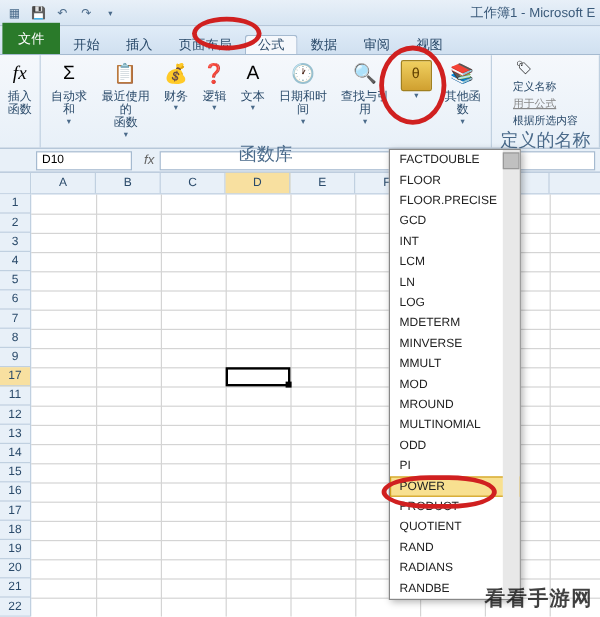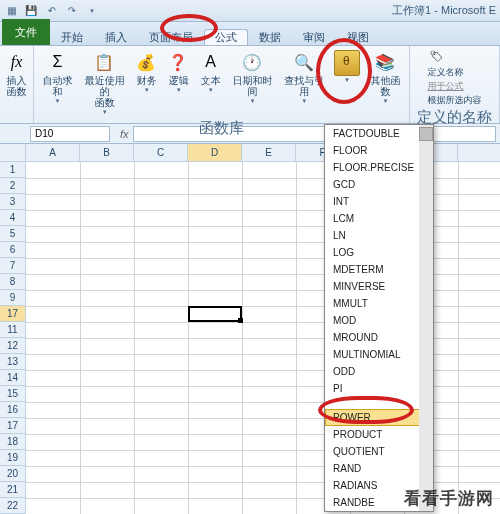--- a/index.html
+++ b/index.html
@@ -39,21 +39,21 @@
   .rowhdr.sel, .colhdr.sel { background: #f8e0a0; }
   .cells { position: relative; }
   .gridlines { position: absolute; inset: 0; }
   .vline { position: absolute; top: 0; bottom: 0; width: 1px; background: #d4d4d4; }
   .hline { position: absolute; left: 0; right: 0; height: 1px; background: #d4d4d4; }
   .sel-cell { position: absolute; border: 2px solid #000; background: #fff; }
   .sel-handle { position: absolute; width: 5px; height: 5px; background: #000; right: -3px; bottom: -3px; }
   
   .dropdown-menu { position: absolute; background: #fff; border: 1px solid #888; box-shadow: 2px 2px 6px rgba(0,0,0,0.3); width: 110px; max-height: 390px; overflow: hidden; z-index: 40; }
   .dd-item { padding: 3px 8px; font-size: 10px; color: #222; cursor: pointer; }
-  .dd-item.hover { background: #f8e090; border: 1px solid #d0a020; padding: 2px 7px; margin-top: 12px; }
+  .dd-item.hover { background: #f8e090; border: 1px solid #d0a020; padding: 2px 7px; }
   .dd-scroll { position: absolute; right: 0; top: 0; bottom: 0; width: 14px; background: #e8e8e8; }
   .dd-thumb { position: absolute; right: 0; width: 14px; background: #c0c0c0; border: 1px solid #999; }
   
   .watermark { position: absolute; bottom: 4px; right: 6px; font-size: 17px; font-weight: bold; color: rgba(0, 0, 0, 0.75); z-index: 60; letter-spacing: 1px; }
   
   .book-icon { width: 26px; height: 26px; background: linear-gradient(#f0d060, #d0a030); border: 1px solid #a08020; border-radius: 2px; position: relative; }
   .book-icon::before { content: "θ"; position: absolute; top: 3px; left: 8px; font-size: 12px; color: #604000; }
 </style>
 </head>
 <body>

